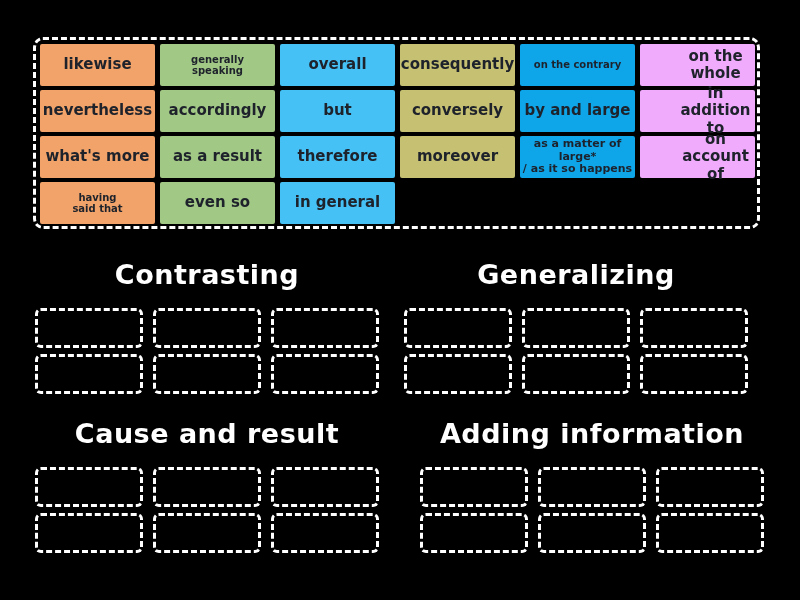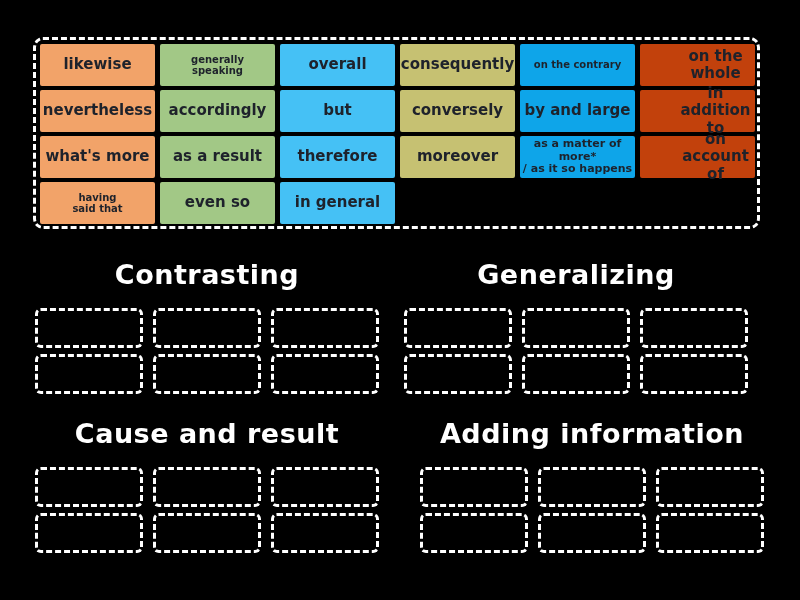--- a/index.html
+++ b/index.html
@@ -25,21 +25,21 @@
     border-radius: 2px; line-height: 1.15; cursor: grab;
     padding: 0 2px;
   }
   .tile.sz-s  { font-size: 10px; }
   .tile.sz-xs { font-size: 11px; }
   .tile[data-color="orange"] { background: #F2A369; }
   .tile[data-color="green"]  { background: #A2C886; }
   .tile[data-color="blue"]   { background: #45C1F5; }
   .tile[data-color="olive"]  { background: #C6C172; }
   .tile[data-color="pink"]   { background: #0ea5e9; }
-  .tile[data-color="purple"] { background: #c2410c; padding-left: 38px; }
+  .tile[data-color="purple"] { background: #f0abfc; padding-left: 38px; }
 
   
   .group { position: absolute; width: 344px; }
   .group-title {
     color: #ffffff; font-size: 27px; font-weight: 700;
     text-align: center; line-height: 30px; margin-bottom: 18px;
     letter-spacing: 0.5px;
   }
   .slot-grid {
     display: grid;
@@ -72,21 +72,21 @@
     <div class="tile" data-color="green">accordingly</div>
     <div class="tile" data-color="blue">but</div>
     <div class="tile" data-color="olive">conversely</div>
     <div class="tile" data-color="pink">by and large</div>
     <div class="tile" data-color="purple">in addition to</div>
 
     <div class="tile" data-color="orange">what's more</div>
     <div class="tile" data-color="green">as a result</div>
     <div class="tile" data-color="blue">therefore</div>
     <div class="tile" data-color="olive">moreover</div>
-    <div class="tile sz-xs" data-color="pink">as a matter of more*
+    <div class="tile sz-xs" data-color="pink">as a matter of large*
 / as it so happens</div>
     <div class="tile" data-color="purple">on account of</div>
 
     <div class="tile sz-s" data-color="orange">having
 said that</div>
     <div class="tile" data-color="green">even so</div>
     <div class="tile" data-color="blue">in general</div>
   </div>
 </div>
 

